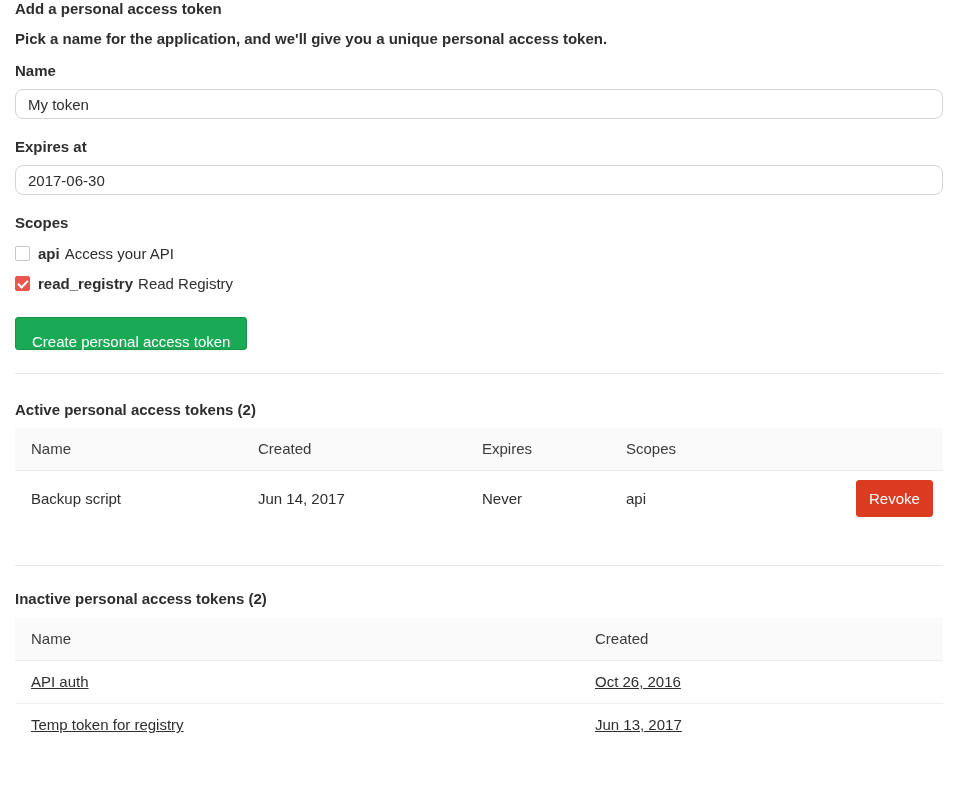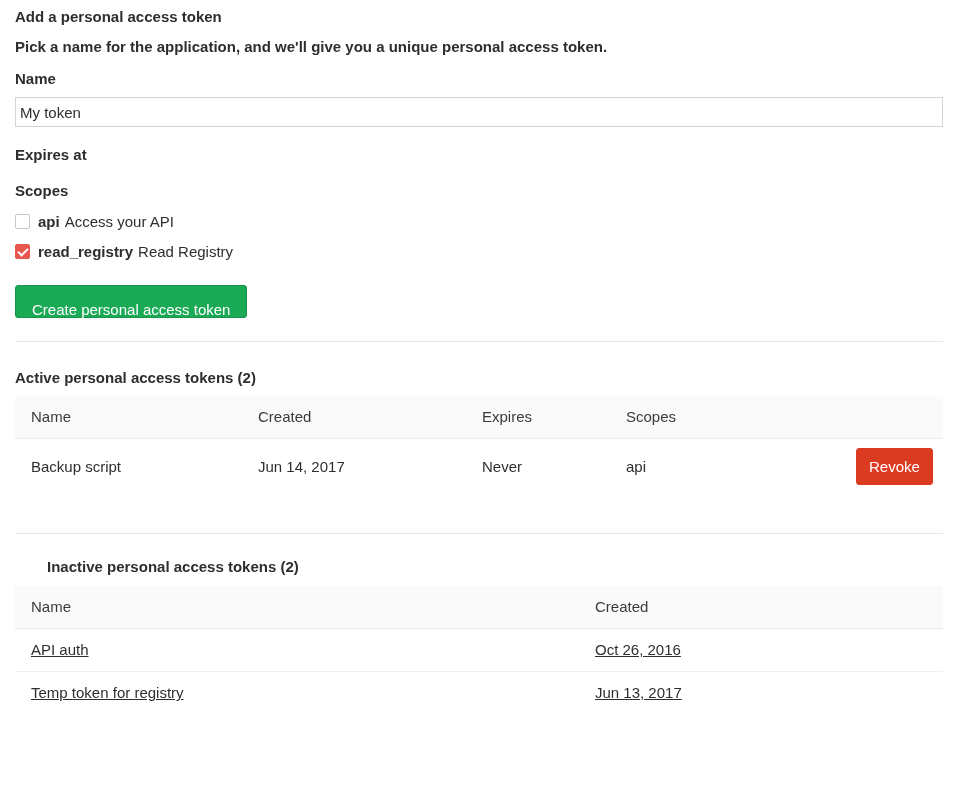--- a/index.html
+++ b/index.html
@@ -7,34 +7,34 @@
     width: 959px; height: 792px;
     background: #ffffff;
     font-family: "Liberation Sans", "DejaVu Sans", sans-serif;
     font-size: 15px;
     color: #2e2e2e;
     overflow: hidden;
   }
   .page { padding: 1px 16px 0 15px; width: 959px; }
 
   .section-title {
-    font-size: 15px; line-height: 16px; font-weight: bold; color: #2e2e2e; margin-top: 8px;
+    font-size: 15px; line-height: 16px; font-weight: bold; color: #2e2e2e;
   }
   .form-desc { margin-top: 13px; line-height: 18px; font-weight: bold; }
 
   .field-label {
     display: block; font-weight: bold; font-size: 15px; line-height: 16px;
   }
   .mt15 { margin-top: 15px; }
   .mt20 { margin-top: 20px; }
 
   .text-input {
     display: block; width: 100%; height: 30px; margin-top: 10px;
-    border: 1px solid #d4d4d4; border-radius: 0; background: #fff;
-    padding: 0 4px; font-size: 15px; color: #2e2e2e;
+    border: 1px solid #d4d4d4; border-radius: 8px; background: #fff;
+    padding: 0 12px; font-size: 15px; color: #2e2e2e;
     font-family: "Liberation Sans", "DejaVu Sans", sans-serif;
     outline: none;
   }
 
   .scopes-list { margin-top: 13px; }
   .scope-row {
     display: flex; align-items: center; height: 18px; margin-bottom: 12px;
     cursor: pointer; width: fit-content;
   }
   .scope-row:last-child { margin-bottom: 0; }
@@ -62,21 +62,21 @@
     font-family: "Liberation Sans", "DejaVu Sans", sans-serif;
   }
 
   hr.divider {
     border: none; border-top: 1px solid #e7e7e7; height: 0;
   }
   .divider-1 { margin-top: 23px; }
   .divider-2 { margin-top: 38px; }
 
   .tokens-title-active { margin-top: 28px; }
-  .tokens-title-inactive { margin-top: 25px; margin-left: 32px; }
+  .tokens-title-inactive { margin-top: 25px; }
 
   table.tokens {
     width: 100%; margin-top: 10px;
     border-collapse: collapse; table-layout: fixed;
   }
   table.tokens-inactive { margin-top: 11px; }
   table.tokens th {
     height: 42px; background: #fafafa; border-bottom: 1px solid #ececec;
     font-weight: normal; font-size: 15px; color: #3a3a3a;
     text-align: left; padding: 0 16px; vertical-align: middle;
@@ -109,20 +109,21 @@
 <div class="page">
 
   
   <h4 class="section-title">Add a personal access token</h4>
   <p class="form-desc">Pick a name for the application, and we'll give you a unique personal access token.</p>
 
   <label class="field-label mt15">Name</label>
   <input type="text" class="text-input" value="My token" style="">
 
   <label class="field-label mt20">Expires at</label>
+  <input type="text" class="text-input" value="2017-06-30" style="">
 
   <label class="field-label mt20">Scopes</label>
 
   <div class="scopes-list">
     <div class="scope-row">
       <span class="scope-checkbox"></span>
       <span class="scope-name">api</span>
       <span class="scope-desc">Access your API</span>
     </div>
     <div class="scope-row">

